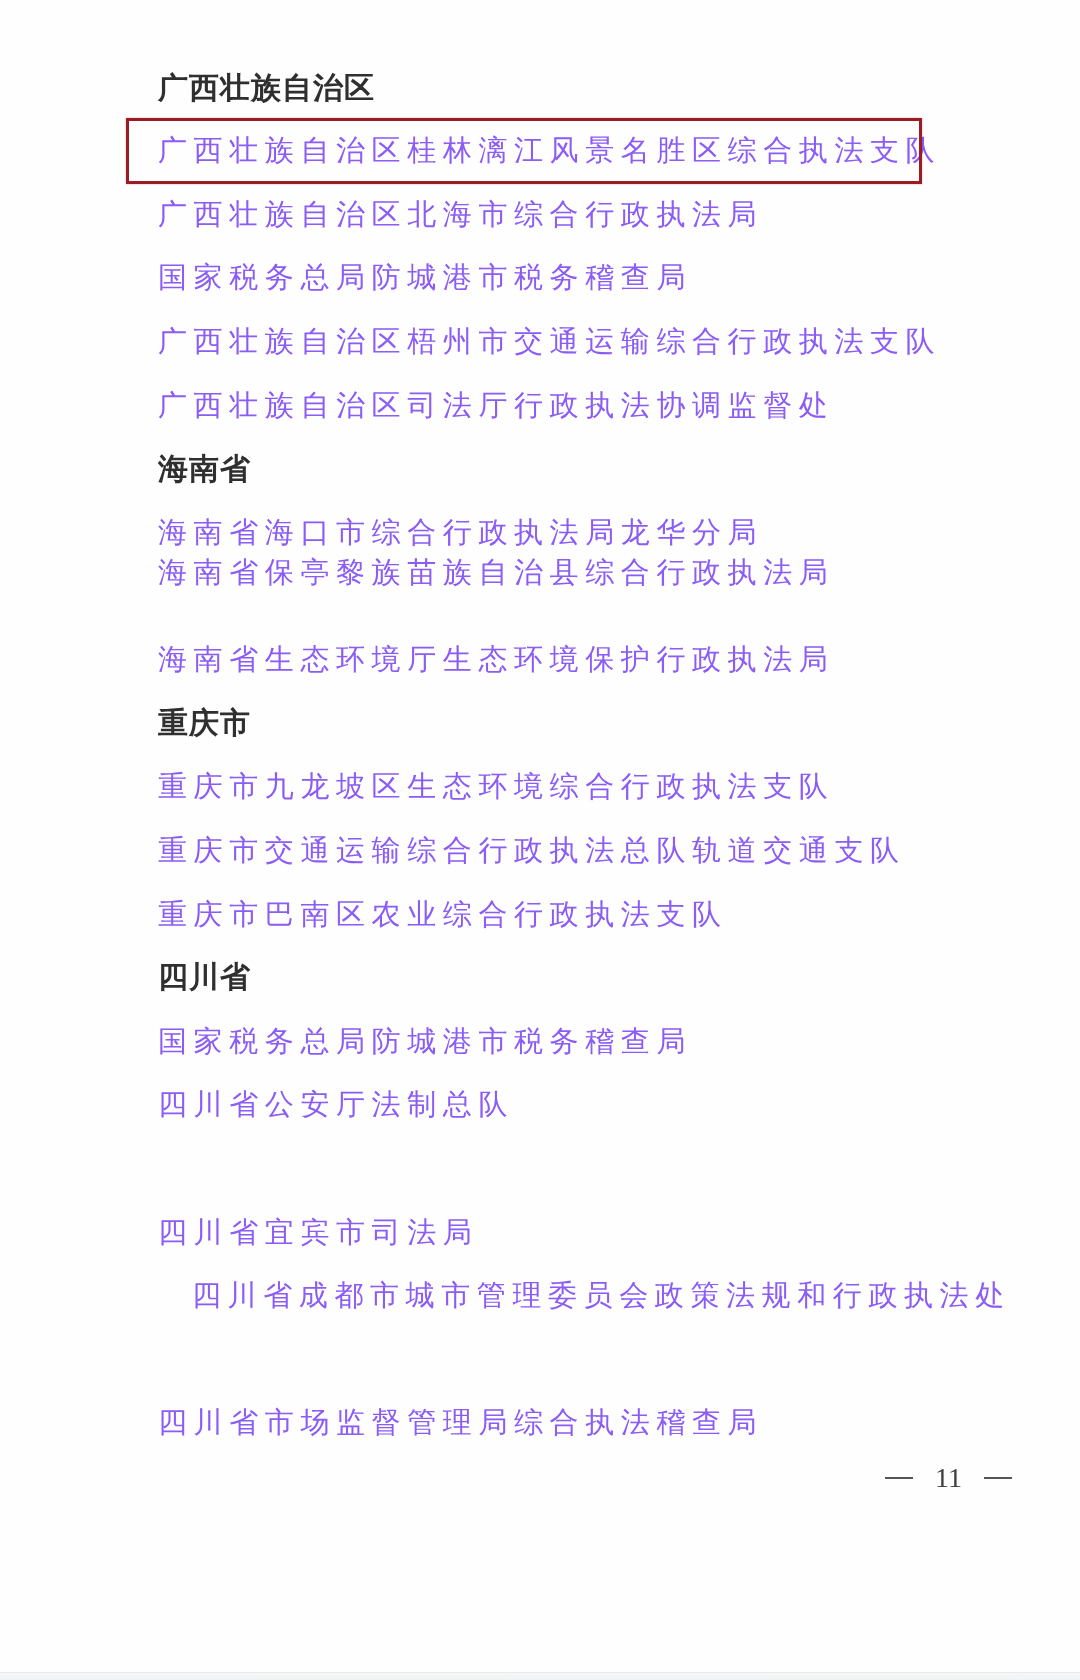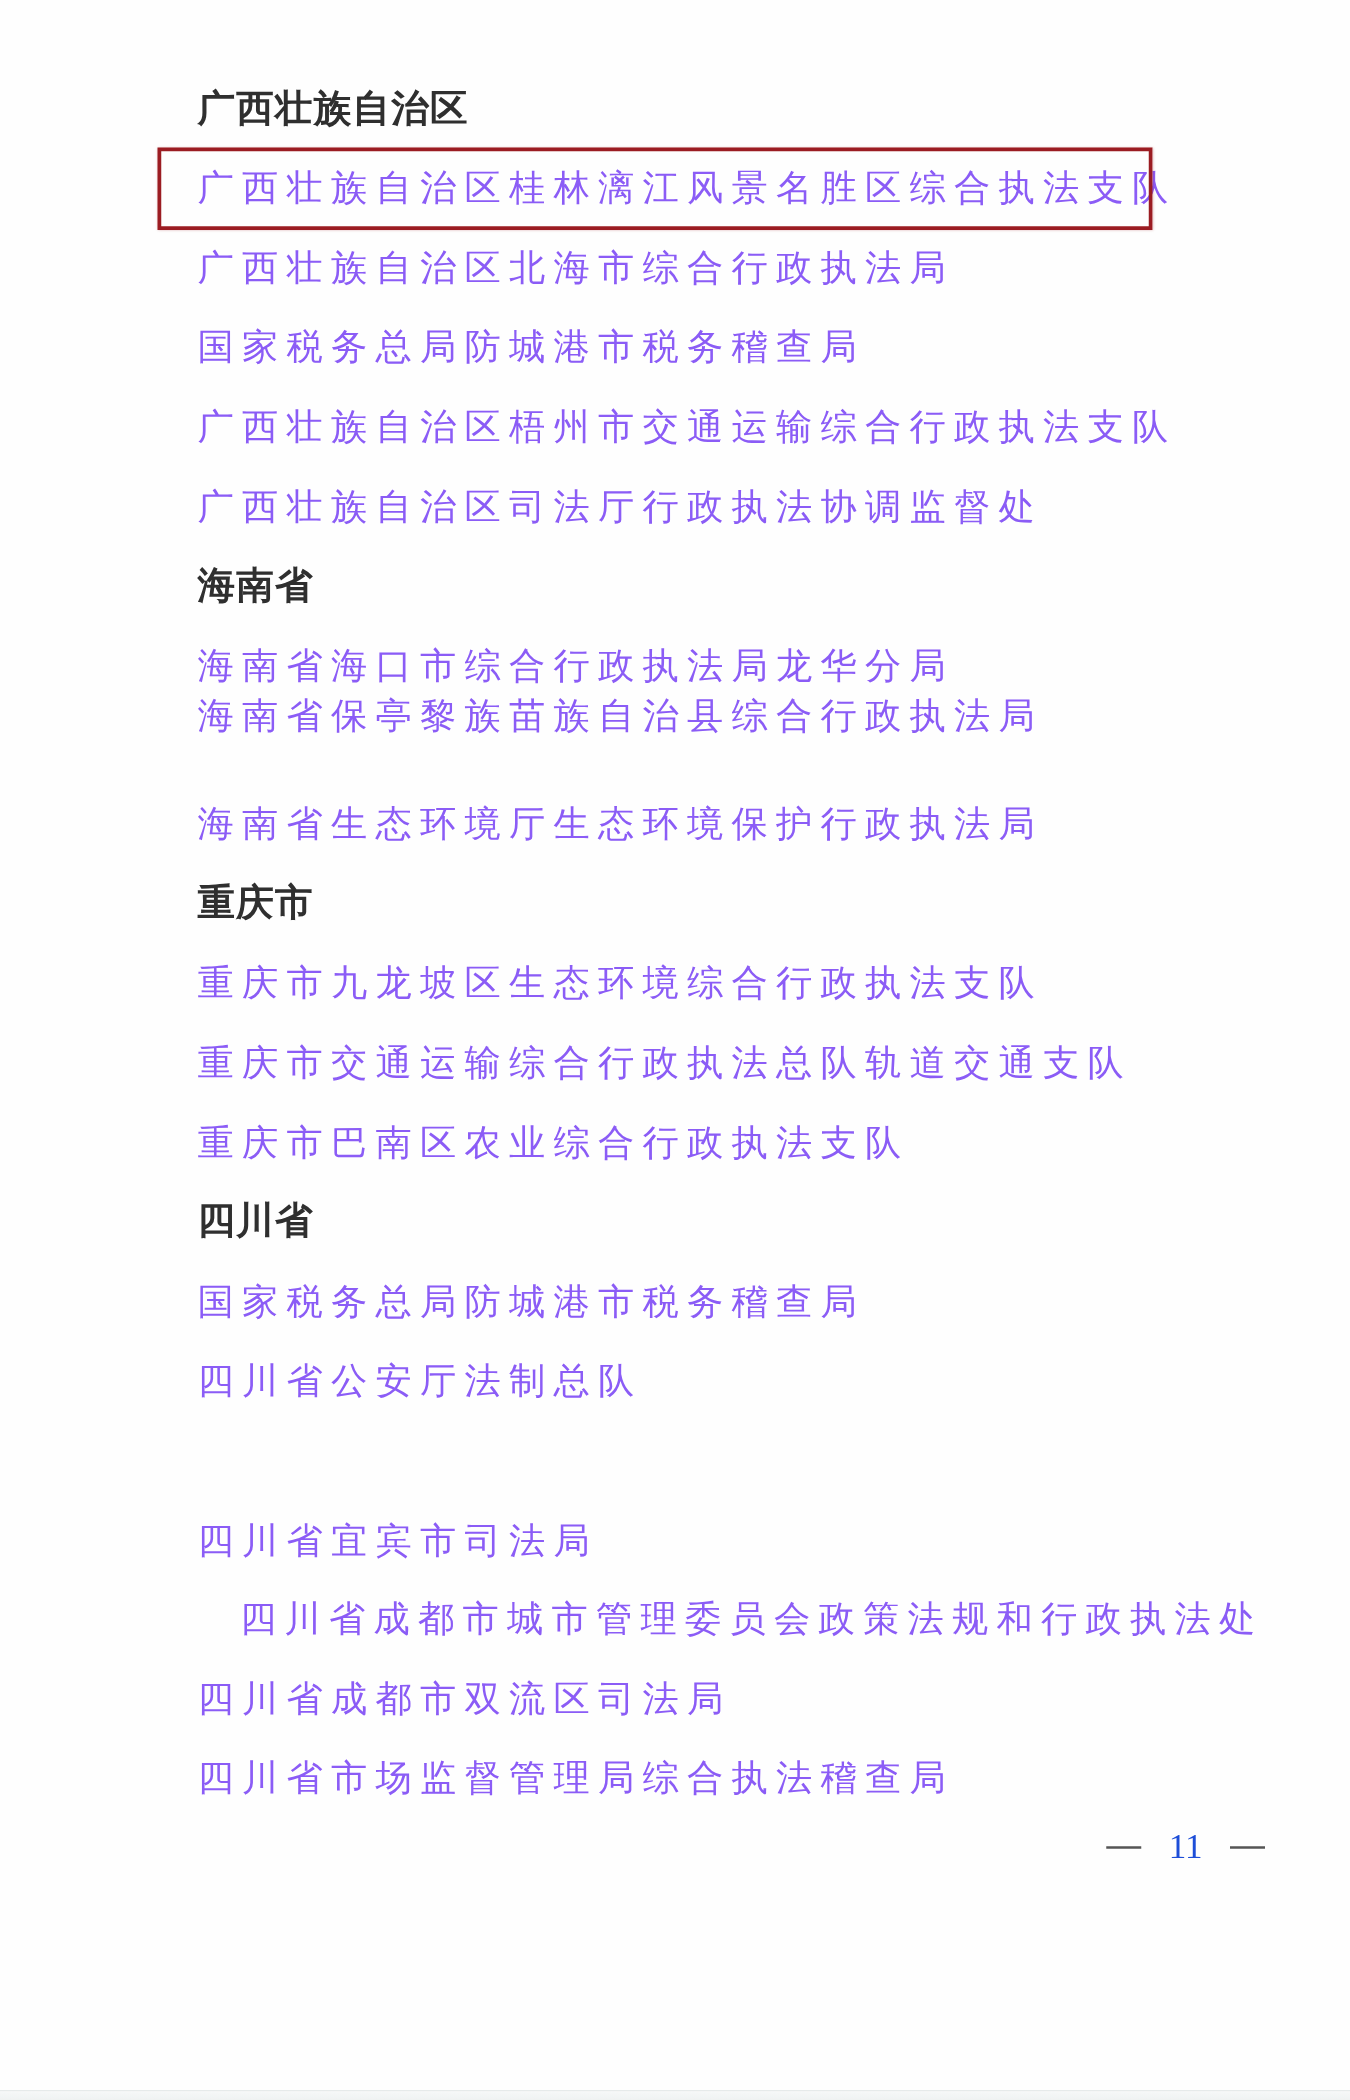--- a/index.html
+++ b/index.html
@@ -50,21 +50,21 @@
       pointer-events: none;
     }
     .page-number {
       position: absolute;
       top: 1458px;
       left: 885px;
       height: 40px;
       line-height: 40px;
       font-family: "Liberation Serif", "DejaVu Serif", serif;
       font-size: 28px;
-      color: #1d4ed8;
+      color: #404040;
       display: flex;
       align-items: center;
       gap: 22px;
     }
     .dash {
       display: inline-block;
       width: 28px;
       height: 2px;
       background: #555;
     }
@@ -99,21 +99,20 @@
   <div class="line heading" style="top:701px;">重庆市</div>
   <div class="line" style="top:764px;">重庆市九龙坡区生态环境综合行政执法支队</div>
   <div class="line" style="top:828px;">重庆市交通运输综合行政执法总队轨道交通支队</div>
   <div class="line" style="top:892px;">重庆市巴南区农业综合行政执法支队</div>
 
   <div class="line heading" style="top:955px;">四川省</div>
   <div class="line" style="top:1019px;">国家税务总局防城港市税务稽查局</div>
   <div class="line" style="top:1082px;text-align:center;">四川省公安厅法制总队</div>
   <div class="line" style="top:1210px;">四川省宜宾市司法局</div>
   <div class="line" style="top:1273px;margin-left:34px;">四川省成都市城市管理委员会政策法规和行政执法处</div>
-  <div class="line" style="top:1337px;">四川省成都市双流区司法局</div>
   <div class="line" style="top:1400px;">四川省市场监督管理局综合执法稽查局</div>
 
   <div class="page-number">
     <span class="dash"></span>
     <span>11</span>
     <span class="dash"></span>
   </div>
 
   <div class="bottom-band"></div>
 </div>

